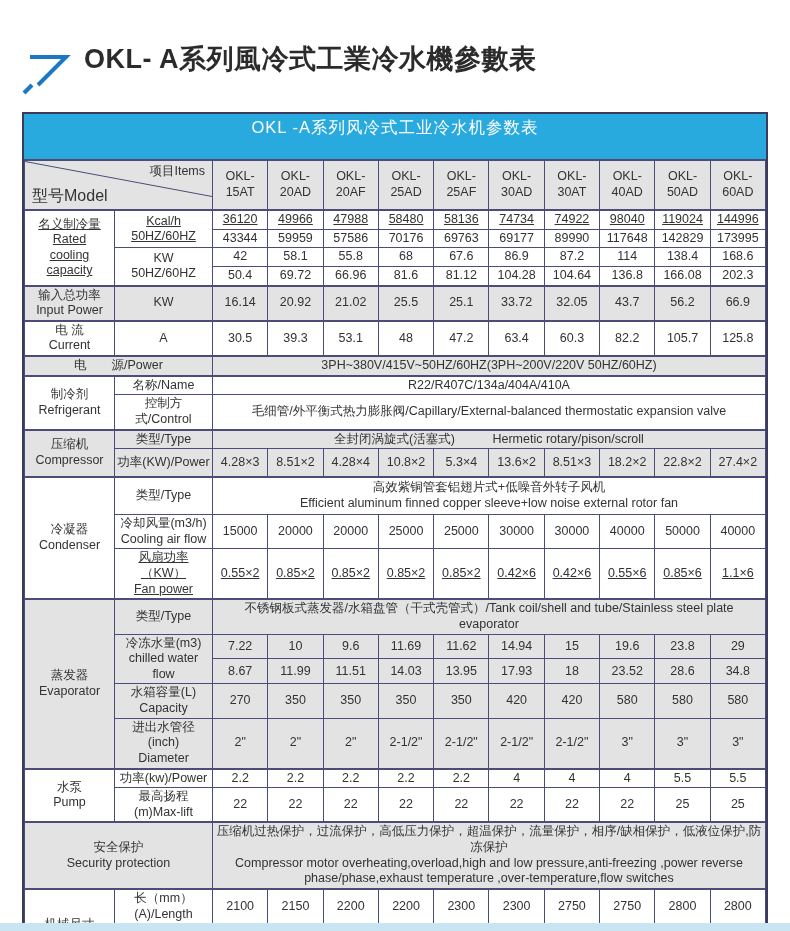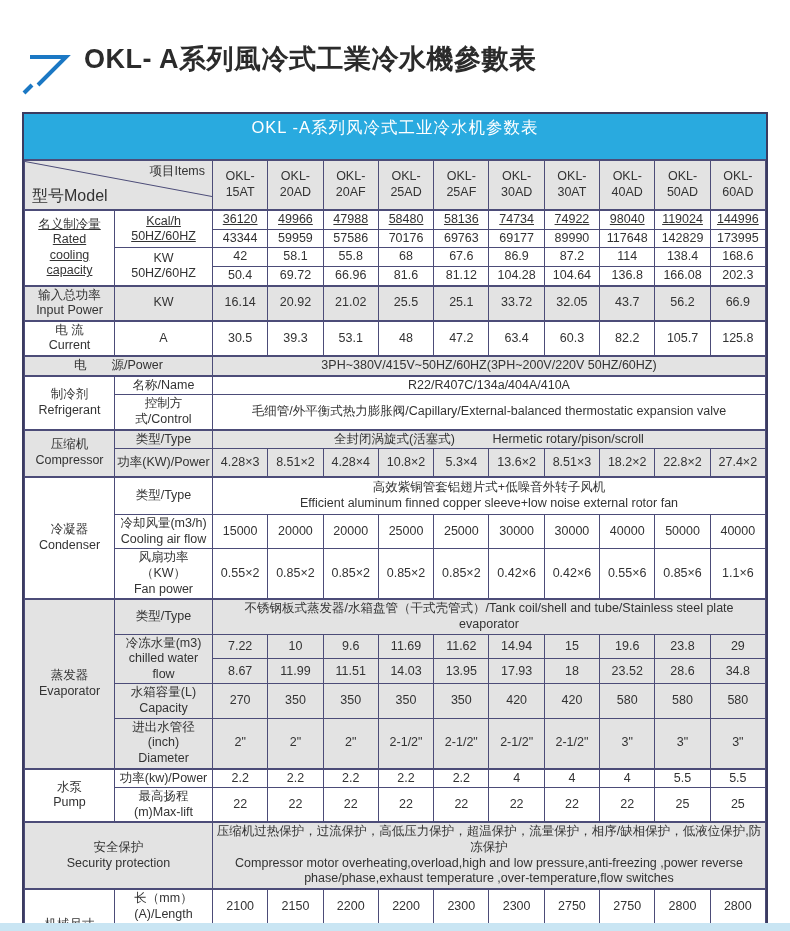--- a/index.html
+++ b/index.html
@@ -197,21 +197,21 @@
           <td class="w">20000</td>
           <td class="w">20000</td>
           <td class="w">25000</td>
           <td class="w">25000</td>
           <td class="w">30000</td>
           <td class="w">30000</td>
           <td class="w">40000</td>
           <td class="w">50000</td>
           <td class="w">40000</td>
         </tr>
-        <tr style="height: 34px;">
+        <tr style="height: 34px; text-decoration: underline;">
           <td class="w">风扇功率（KW）<br>Fan power</td>
           <td class="w">0.55×2</td>
           <td class="w">0.85×2</td>
           <td class="w">0.85×2</td>
           <td class="w">0.85×2</td>
           <td class="w">0.85×2</td>
           <td class="w">0.42×6</td>
           <td class="w">0.42×6</td>
           <td class="w">0.55×6</td>
           <td class="w">0.85×6</td>

